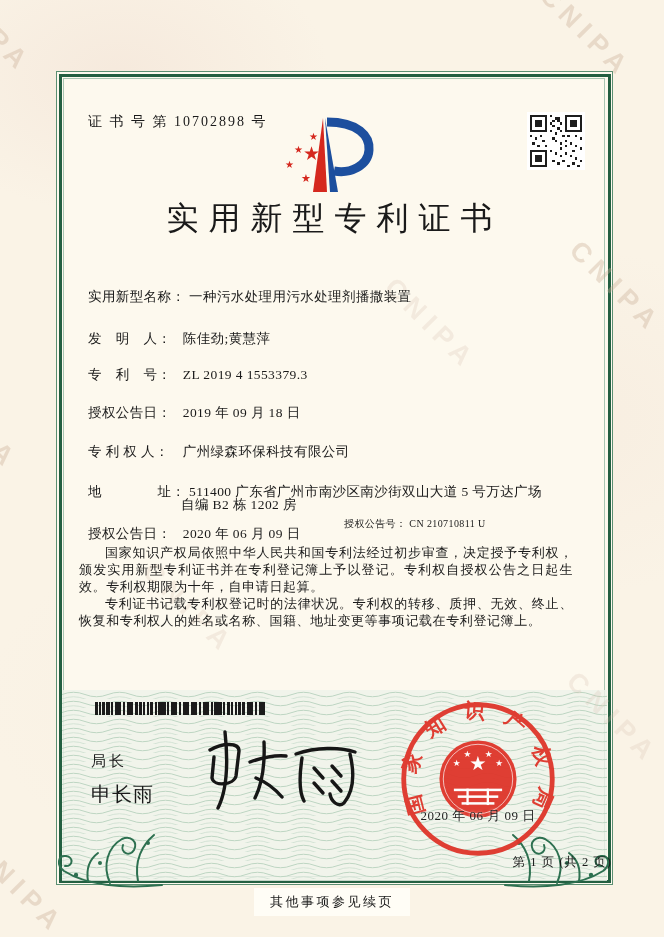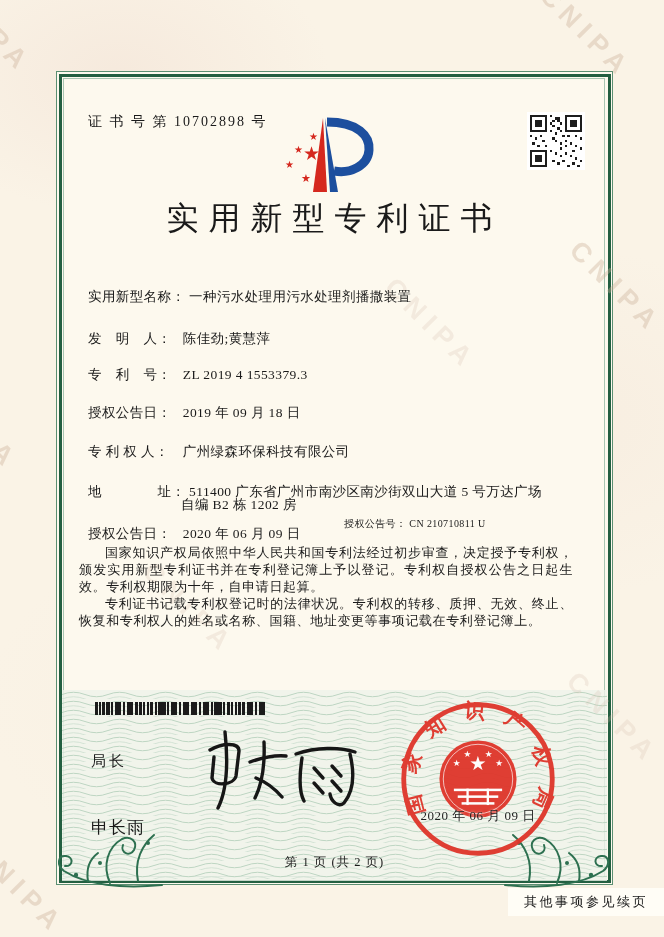--- a/index.html
+++ b/index.html
@@ -44,30 +44,30 @@
   .flourish.left{left:52px; top:795px;}
   .flourish.right{left:503px; top:795px; transform:scaleX(-1);}
 
   .barcode{position:absolute; left:95px; top:702px; width:172px; height:13px; z-index:5;
     background:
       repeating-linear-gradient(90deg,#1b1b1b 0 2px,transparent 2px 4px),
       repeating-linear-gradient(90deg,#1b1b1b 0 1px,transparent 1px 7px),
       repeating-linear-gradient(90deg,#1b1b1b 0 3px,transparent 3px 11px);}
 
   .signer-title{position:absolute; left:91px; top:752px; font-size:15px; letter-spacing:3px; z-index:6;}
-  .signer-name{position:absolute; left:91px; top:816px; font-size:17px; letter-spacing:1px; z-index:6;}
+  .signer-name{position:absolute; left:91px; top:781px; font-size:20px; letter-spacing:1px; z-index:6;}
   .signature{position:absolute; left:192px; top:720px; width:178px; height:100px; z-index:6;}
 
   .seal{position:absolute; left:396px; top:697px; width:164px; height:164px; z-index:6; opacity:0.95;}
   .seal-date{position:absolute; left:398px; top:807px; width:160px; text-align:center;
       font-size:13px; letter-spacing:0.5px; color:#1f1f1f; z-index:7; white-space:nowrap;
       text-shadow:0 0 3px rgba(255,255,255,0.8);}
 
-  .page-number{position:absolute; left:57px; top:854px; width:555px; text-align:center; font-size:12.5px; letter-spacing:1px; z-index:5;}
-  .note-wrap{position:absolute; left:0; top:888px; width:664px; text-align:right; z-index:5;}
+  .page-number{position:absolute; left:57px; top:854px; width:555px; text-align:right; font-size:12.5px; letter-spacing:1px; z-index:5;}
+  .note-wrap{position:absolute; left:0; top:888px; width:664px; text-align:center; z-index:5;}
   .note{display:inline-block; background:#fffdf6; padding:5px 16px; font-size:13px; letter-spacing:2.5px;}
 </style>
 </head>
 <body>
 
 <div class="page">
 
   <span class="wm" style="left:-45px; top:-25px;">CNIPA</span>
   <span class="wm" style="left:555px; top:-20px;">CNIPA</span>
   <span class="wm" style="left:585px; top:235px;">CNIPA</span>

